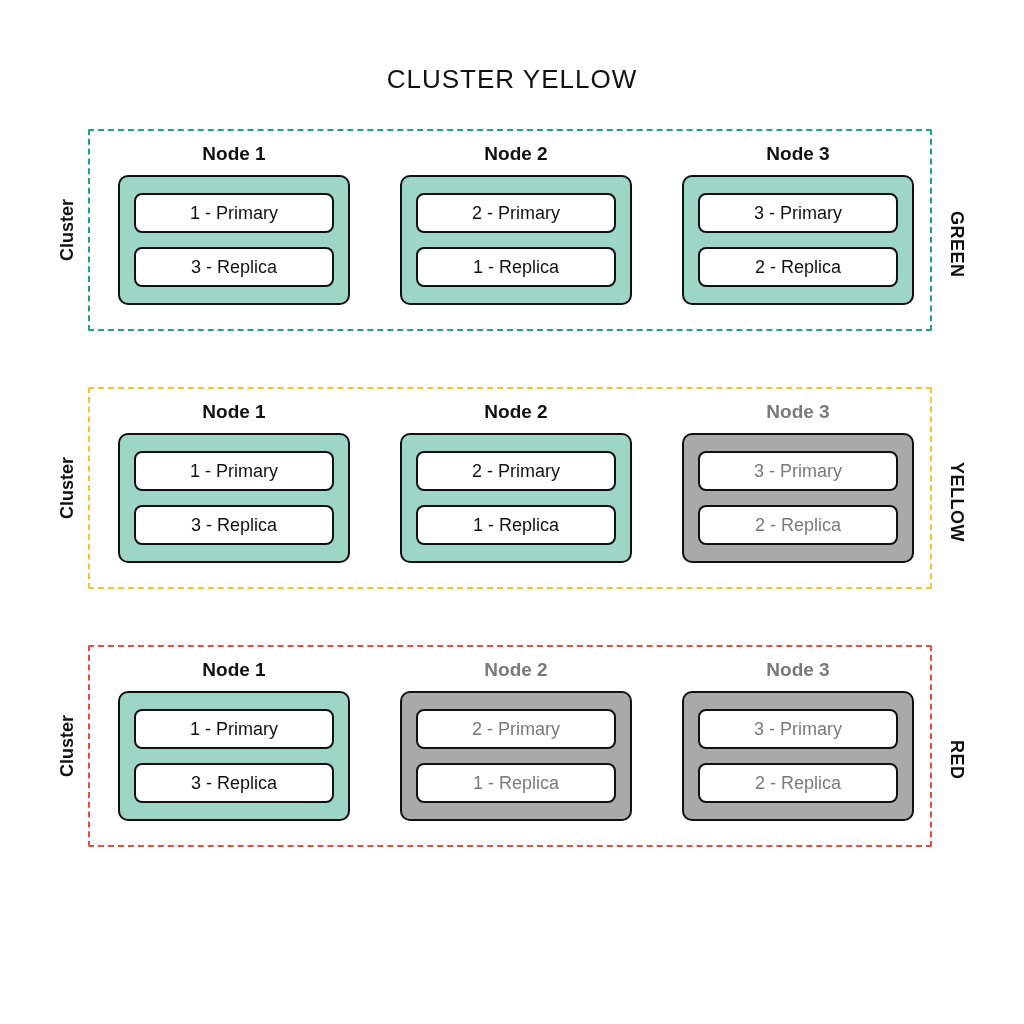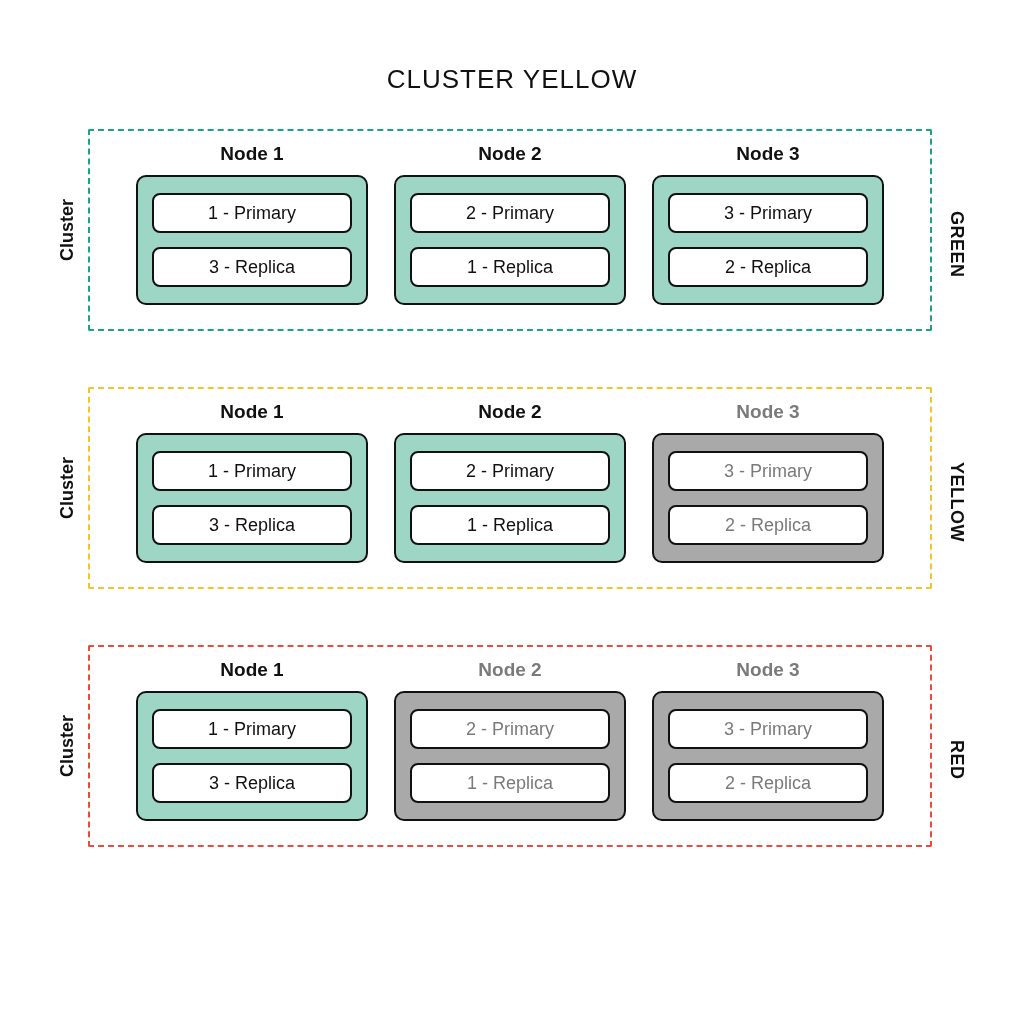--- a/index.html
+++ b/index.html
@@ -47,23 +47,23 @@
     margin-left: 14px;
     letter-spacing: 0.5px;
     position: relative;
     top: 14px;
   }
   .cluster-box {
     border: 2.5px dashed;
     border-radius: 2px;
     padding: 12px 28px 24px 28px;
     display: flex;
-    gap: 26px;
+    gap: 50px;
     width: 844px;
-    justify-content: center;
+    justify-content: flex-start;
   }
   .cluster-green  { border-color: #1fa184; }
   .cluster-yellow { border-color: #f4c430; }
   .cluster-red    { border-color: #e74c3c; }
   .node-col {
     display: flex;
     flex-direction: column;
     align-items: center;
   }
   .node-title {

